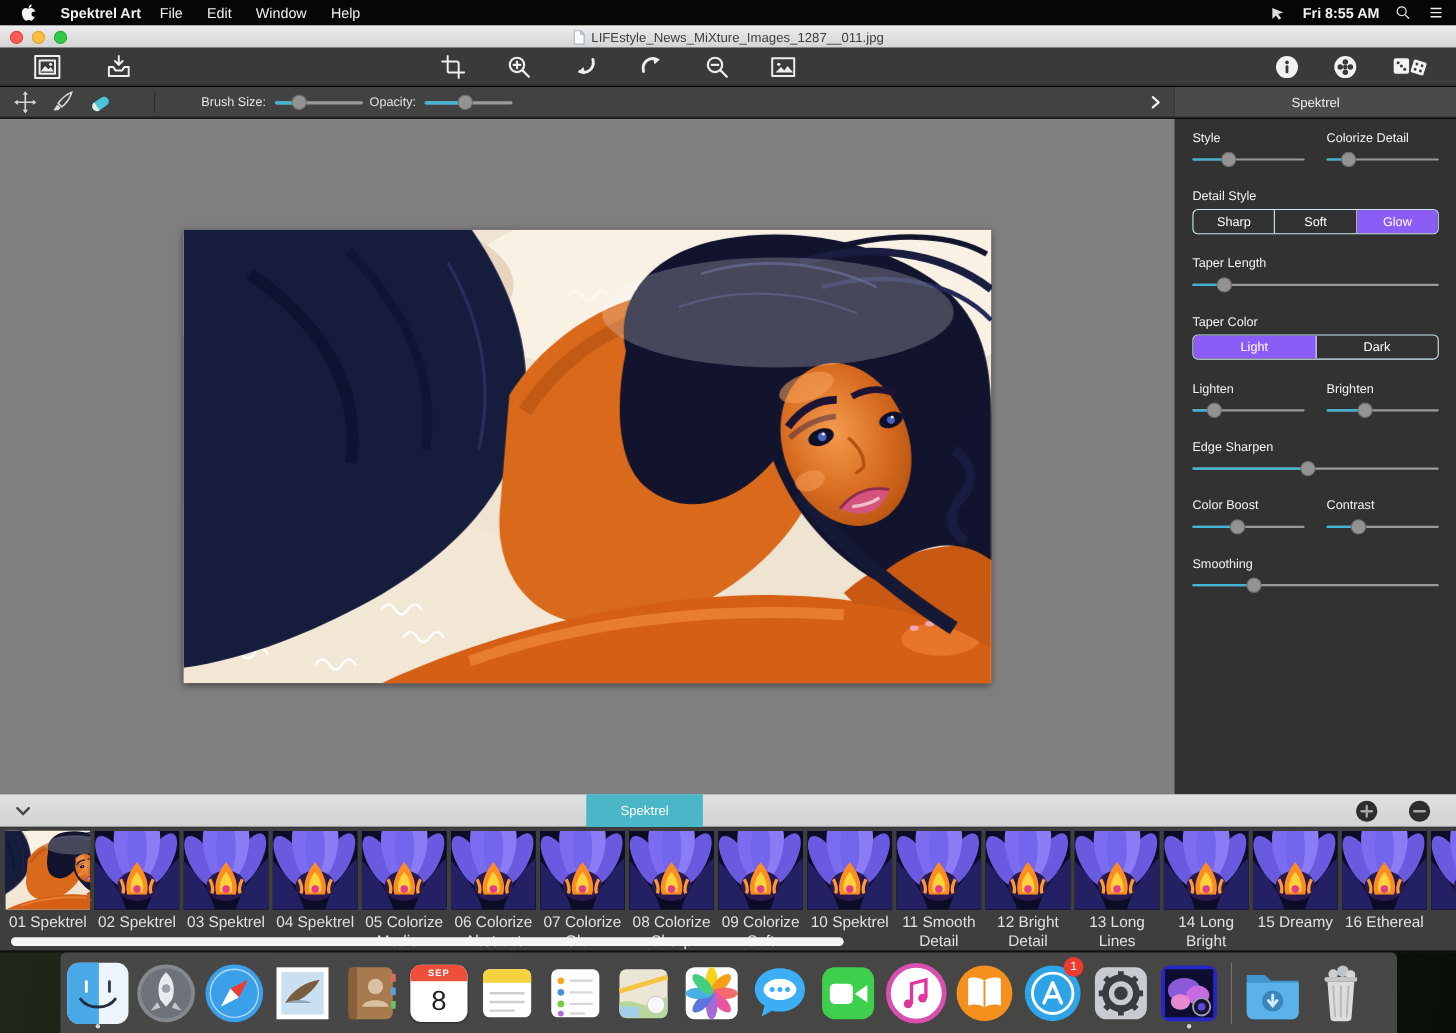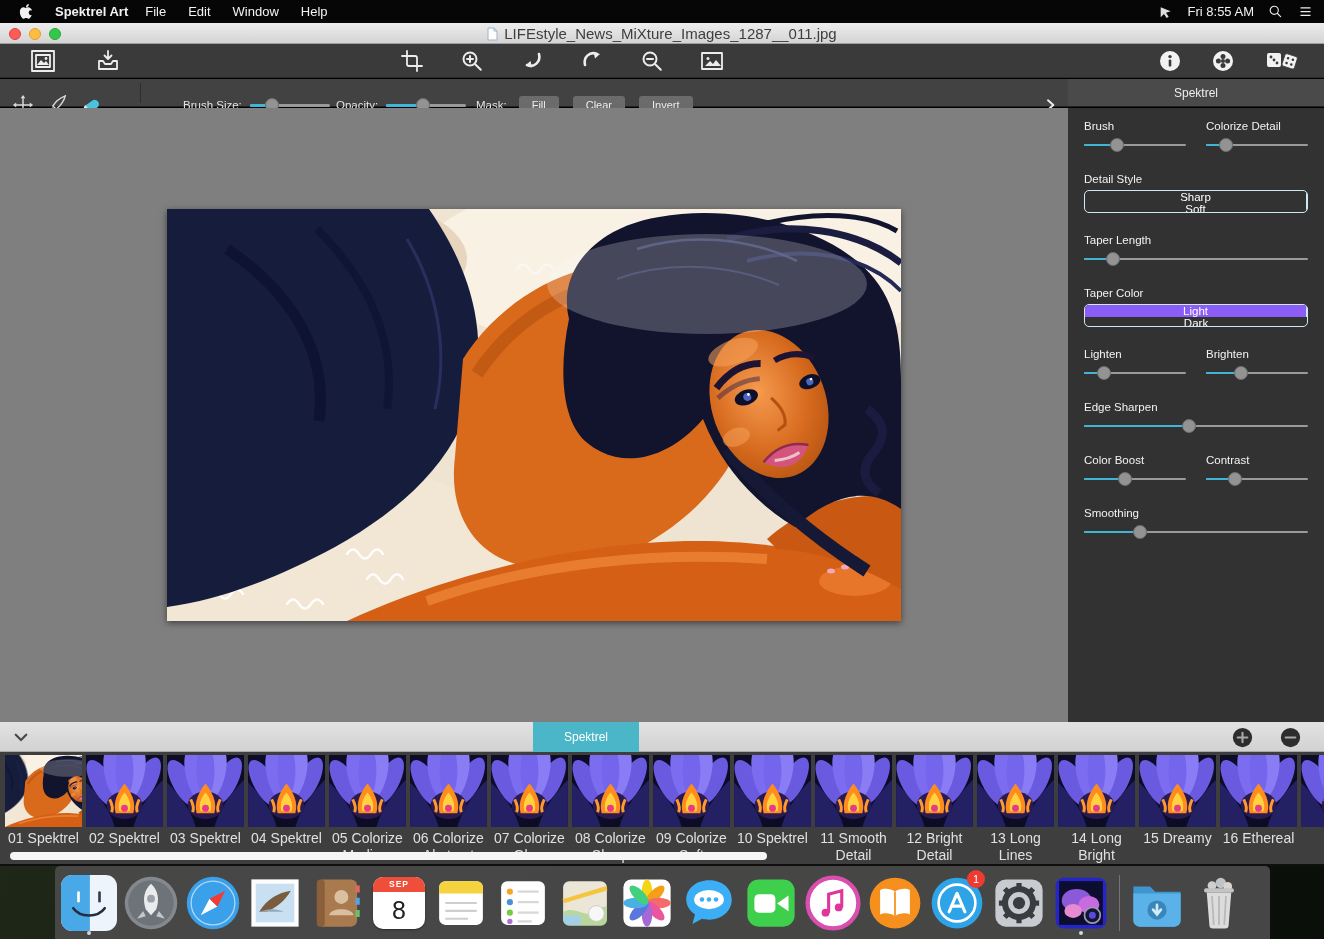--- a/index.html
+++ b/index.html
@@ -7,43 +7,43 @@
     font-family:"Liberation Sans", sans-serif; -webkit-font-smoothing:antialiased; }
   .abs { position:absolute; }
   svg { display:block; }
 
   
   #menubar { position:absolute; left:0; top:0; width:1324px; height:23px; background:#060606;
     color:#f2f2f2; font-size:13px; display:flex; align-items:center; padding:0 10px; }
   #menubar .apple { margin:0 8px 0 8px; }
   #menubar .appname { font-weight:bold; margin:0 6px 0 14px; }
   .menu-item { padding:0 11px; cursor:default; }
-  #mb-right { margin-left:auto; display:flex; align-items:center; gap:14px; }
+  #mb-right { margin-left:auto; display:flex; align-items:center; gap:14px;font-weight:bold; }
   #mb-clock { font-size:13px; }
 
   
   #titlebar { position:absolute; left:0; top:23px; width:1324px; height:21px;
     background:linear-gradient(#ededed,#d4d4d4); border-bottom:1px solid #9f9f9f; }
   .tl { position:absolute; top:5px; width:12px; height:12px; border-radius:50%; }
   #tl-close { left:9px;  background:#fc5b57; border:1px solid #d94641; }
   #tl-min   { left:29px; background:#fdbe3f; border:1px solid #dfa133; }
   #tl-zoom  { left:49px; background:#34c84a; border:1px solid #25a83a; }
   #doc-title { position:absolute; left:0; right:0; top:0; height:21px; display:flex;
-    align-items:center; justify-content:center; gap:6px; color:#3e3e3e; font-size:15px; }
+    align-items:center; justify-content:center; gap:6px; color:#3e3e3e; font-size:12px; }
 
   
   #toolbar { position:absolute; left:0; top:44px; width:1324px; height:34px; background:#3a3a3a;
     border-bottom:1px solid #2b2b2b; }
   .tb-ic { position:absolute; top:4px; width:28px; height:26px; display:flex; align-items:center;
     justify-content:center; cursor:pointer; }
 
   
   #tooloptions { position:absolute; left:0; top:79px; width:1068px; height:28px; background:#424242;
     border-bottom:1px solid #222; color:#e3e3e3; font-size:11.5px; }
-  .to-group { position:absolute; top:12px; height:28px; display:flex; align-items:center; gap:8px; }
+  .to-group { position:absolute; top:0; height:28px; display:flex; align-items:center; gap:8px; }
   .tool-btn { width:26px; height:24px; display:flex; align-items:center; justify-content:center; cursor:pointer; }
   .vsep { width:1px; height:20px; background:#2e2e2e; }
   .mask-btn { background:#6b6b6b; color:#ececec; border-radius:3px; height:18px; padding:0 13px;
     display:flex; align-items:center; font-size:11px; cursor:pointer; }
   #panelheader { position:absolute; left:1068px; top:79px; width:256px; height:28px; background:#4a4a4a;
     border-bottom:1px solid #222; color:#eee; font-size:12px; display:flex; align-items:center; justify-content:center; }
 
   
   .sl { position:relative; height:15px; cursor:pointer; }
   .sl .track { position:absolute; left:0; right:0; top:6.5px; height:2.5px; background:#9a9a9a; border-radius:2px; }
@@ -56,21 +56,21 @@
   #canvas { position:absolute; left:0; top:108px; width:1068px; height:614px; background:#7f7f7f; }
   #artwork { position:absolute; left:167px; top:101px; width:734px; height:412px;
     box-shadow:0 2px 7px rgba(0,0,0,.5); background:#efe3d2; }
 
   
   #panel { position:absolute; left:1068px; top:108px; width:256px; height:614px; background:#323232;
     color:#f2f2f2; font-size:11.5px; padding:12px 16px 0 16px; }
   .p-label { margin-bottom:5px; }
   .p-sec { margin-bottom:21px; }
   .p-pair { display:grid; grid-template-columns:1fr 1fr; column-gap:20px; }
-  .seg { display:flex; border:1.5px solid #cdeaf2; border-radius:5px; overflow:hidden; height:23px;flex-direction:column; }
+  .seg { display:flex; border:1.5px solid #cdeaf2; border-radius:5px; overflow:hidden; height:23px; }
   .seg-opt { flex:1; display:flex; align-items:center; justify-content:center; color:#fff;
     font-size:11.5px; border-right:1px solid #cdeaf2; cursor:pointer; }
   .seg-opt:last-child { border-right:none; }
   .seg-opt.sel { background:#8b5cf6; }
 
   
   #tabbar { position:absolute; left:0; top:722px; width:1324px; height:30px;
     background:linear-gradient(#e2e2e2,#d2d2d2); border-bottom:1px solid #a9a9a9; }
   #tab-spektrel { position:absolute; left:533px; top:0; width:106px; height:30px; background:#4ab6c8;
     color:#fff; font-size:12px; display:flex; align-items:center; justify-content:center; cursor:pointer; }
@@ -396,28 +396,20 @@
     </div>
   </div>
   <div class="to-group" style="left:336px">
     <span>Opacity:</span>
     <div class="sl sl-small" style="--val: 46%;">
       <div class="track"></div>
         <div class="fill"></div>
         <div class="thumb"></div>
     </div>
   </div>
-  <div class="to-group" style="left:476px; gap:12px">
-    <span>Mask:</span>
-    <div style="display:flex; gap:14px">
-        <div class="mask-btn">Fill</div>
-        <div class="mask-btn">Clear</div>
-        <div class="mask-btn">Invert</div>
-      </div>
-  </div>
   <div class="to-group" style="left:1042px">
     <span>
       <svg width="16" height="16" viewBox="0 0 24 24" class="ic-stroke" style="stroke-width:3">
           <path d="M9 5l8 7-8 7"></path>
         </svg>
     </span>
   </div>
 </div>
 <div id="panelheader">
   <span>Spektrel</span>
@@ -427,21 +419,21 @@
   <div id="artwork">
     <svg viewBox="0 0 734 412" width="734" height="412">
         <use href="#art"></use>
       </svg>
   </div>
 </div>
 
 <div id="panel">
   <div class="p-sec p-pair">
     <div>
-      <div class="p-label">Brush</div>
+      <div class="p-label">Style</div>
       <div class="sl" style="--val: 32%;">
           <div class="track"></div>
           <div class="fill"></div>
           <div class="thumb"></div>
         </div>
     </div>
     <div>
       <div class="p-label">Colorize Detail</div>
       <div class="sl" style="--val: 20%;">
           <div class="track"></div>

